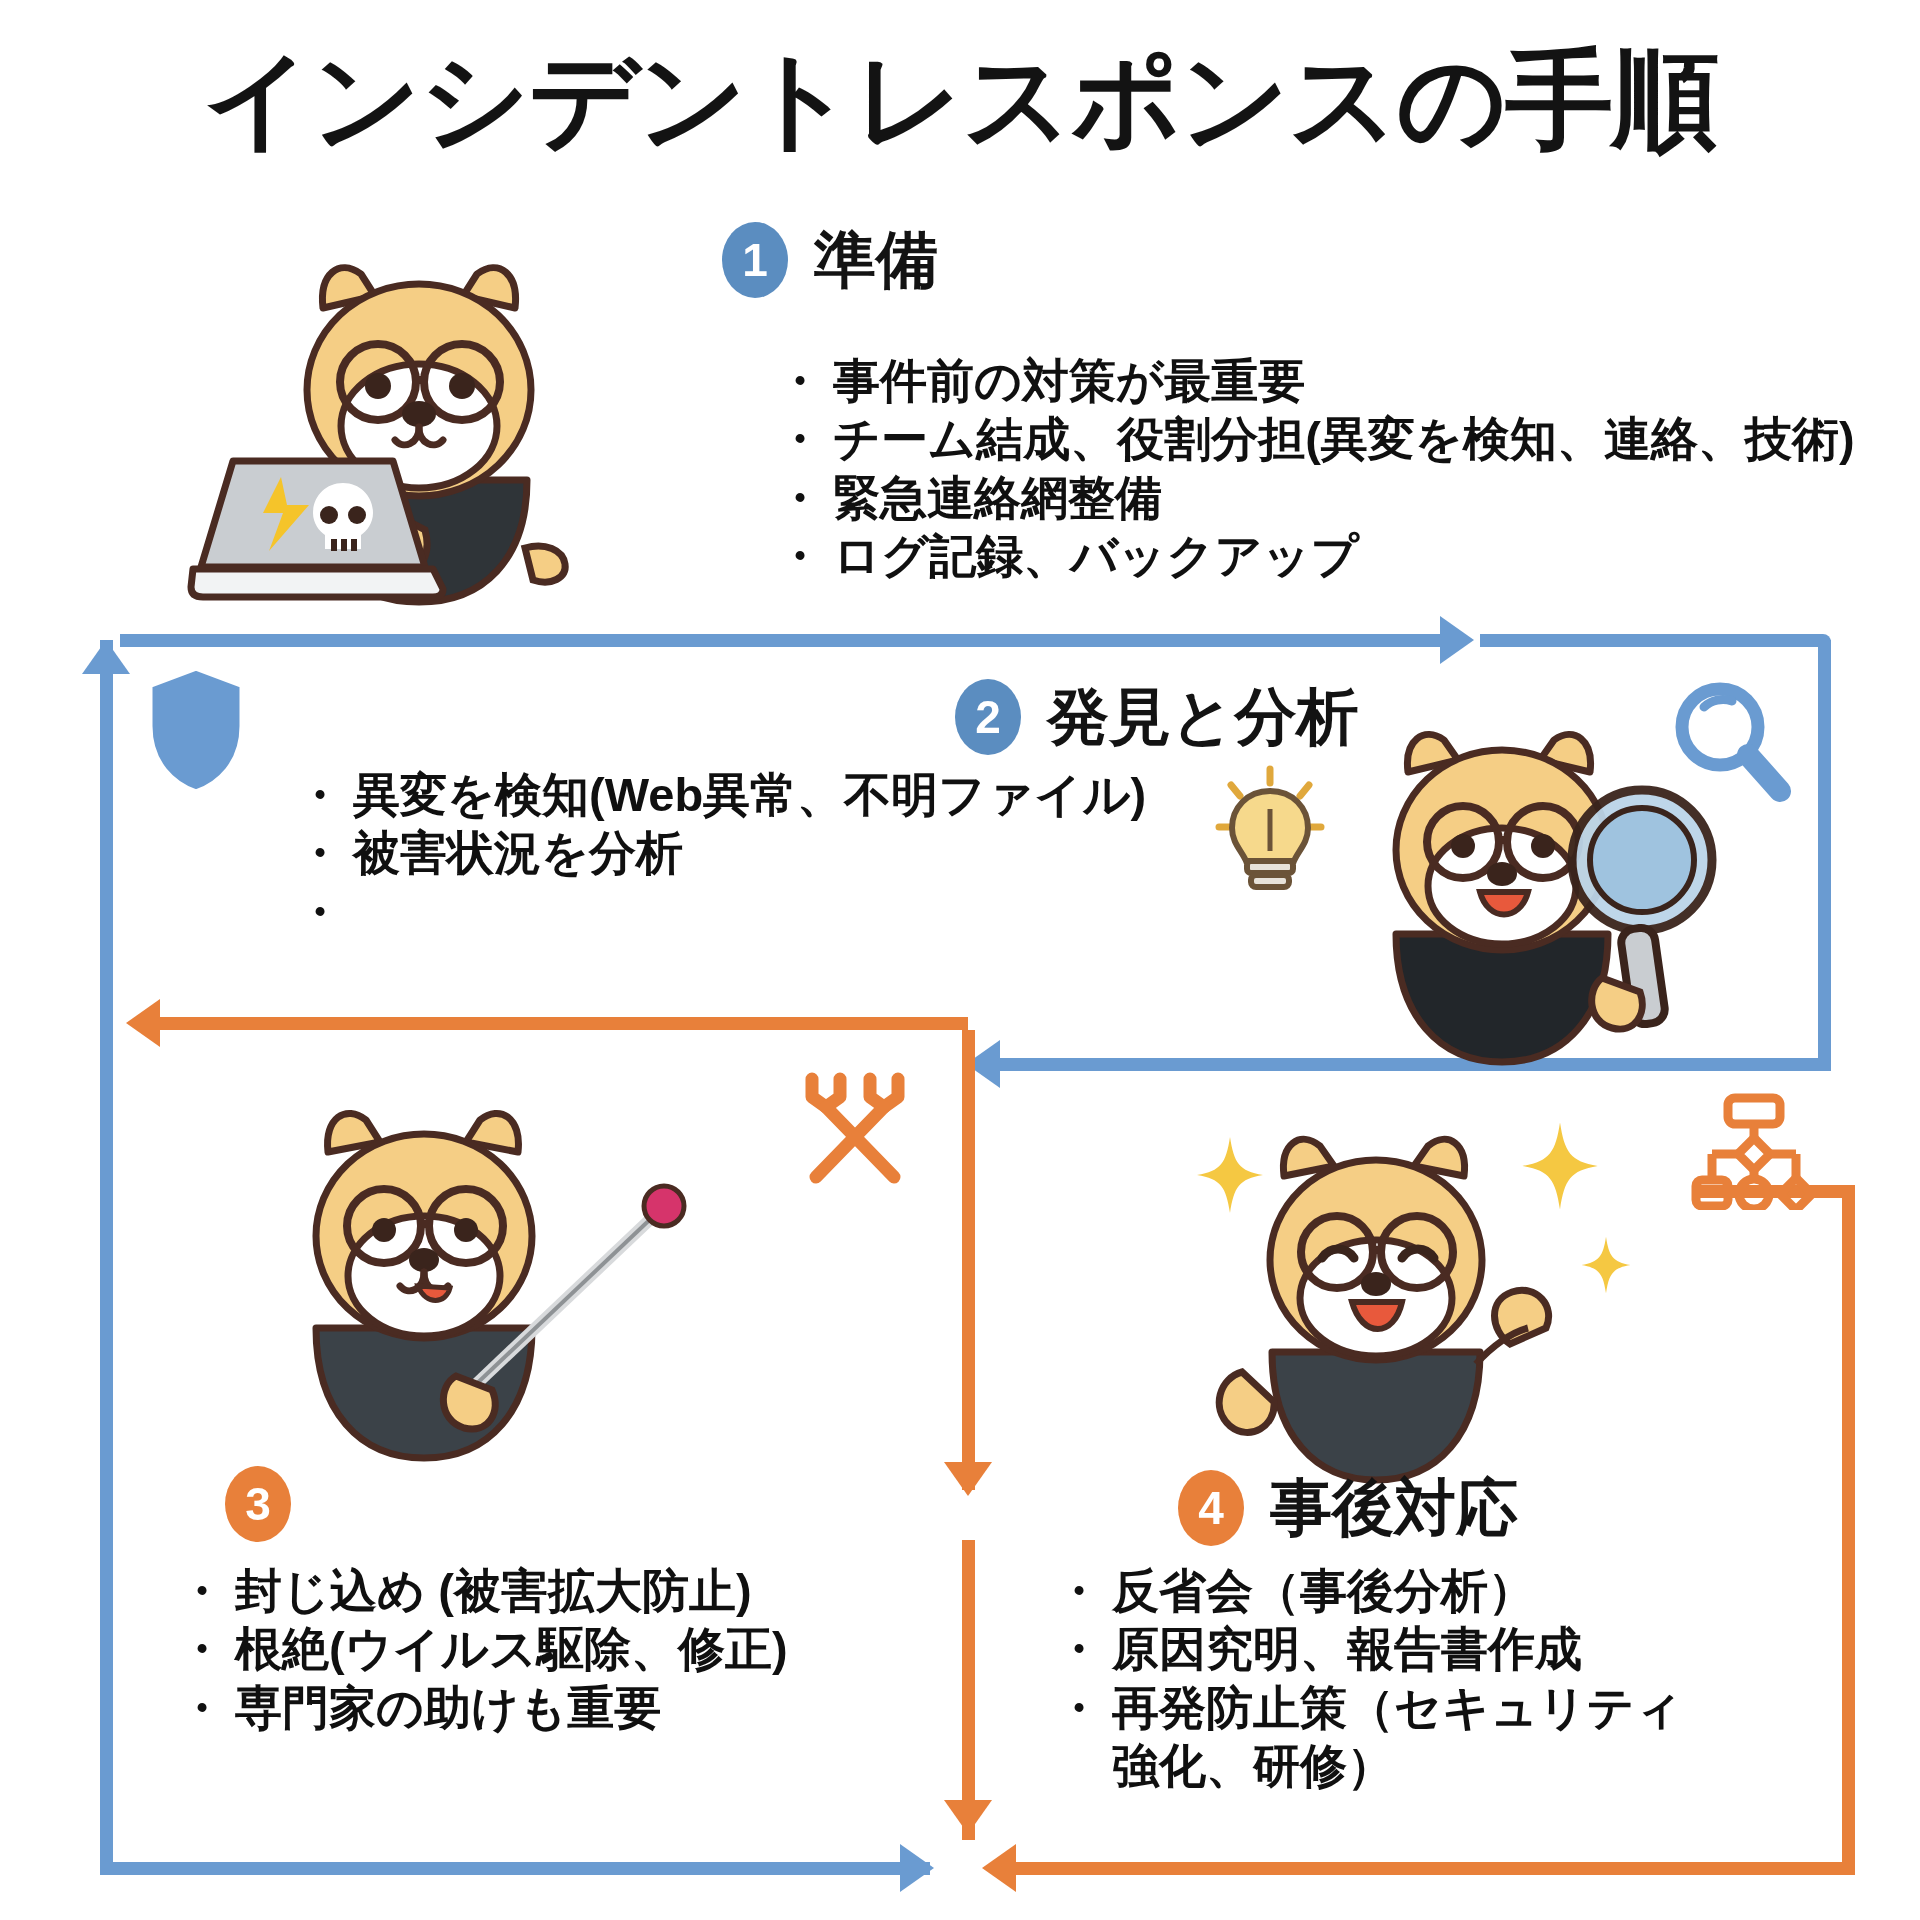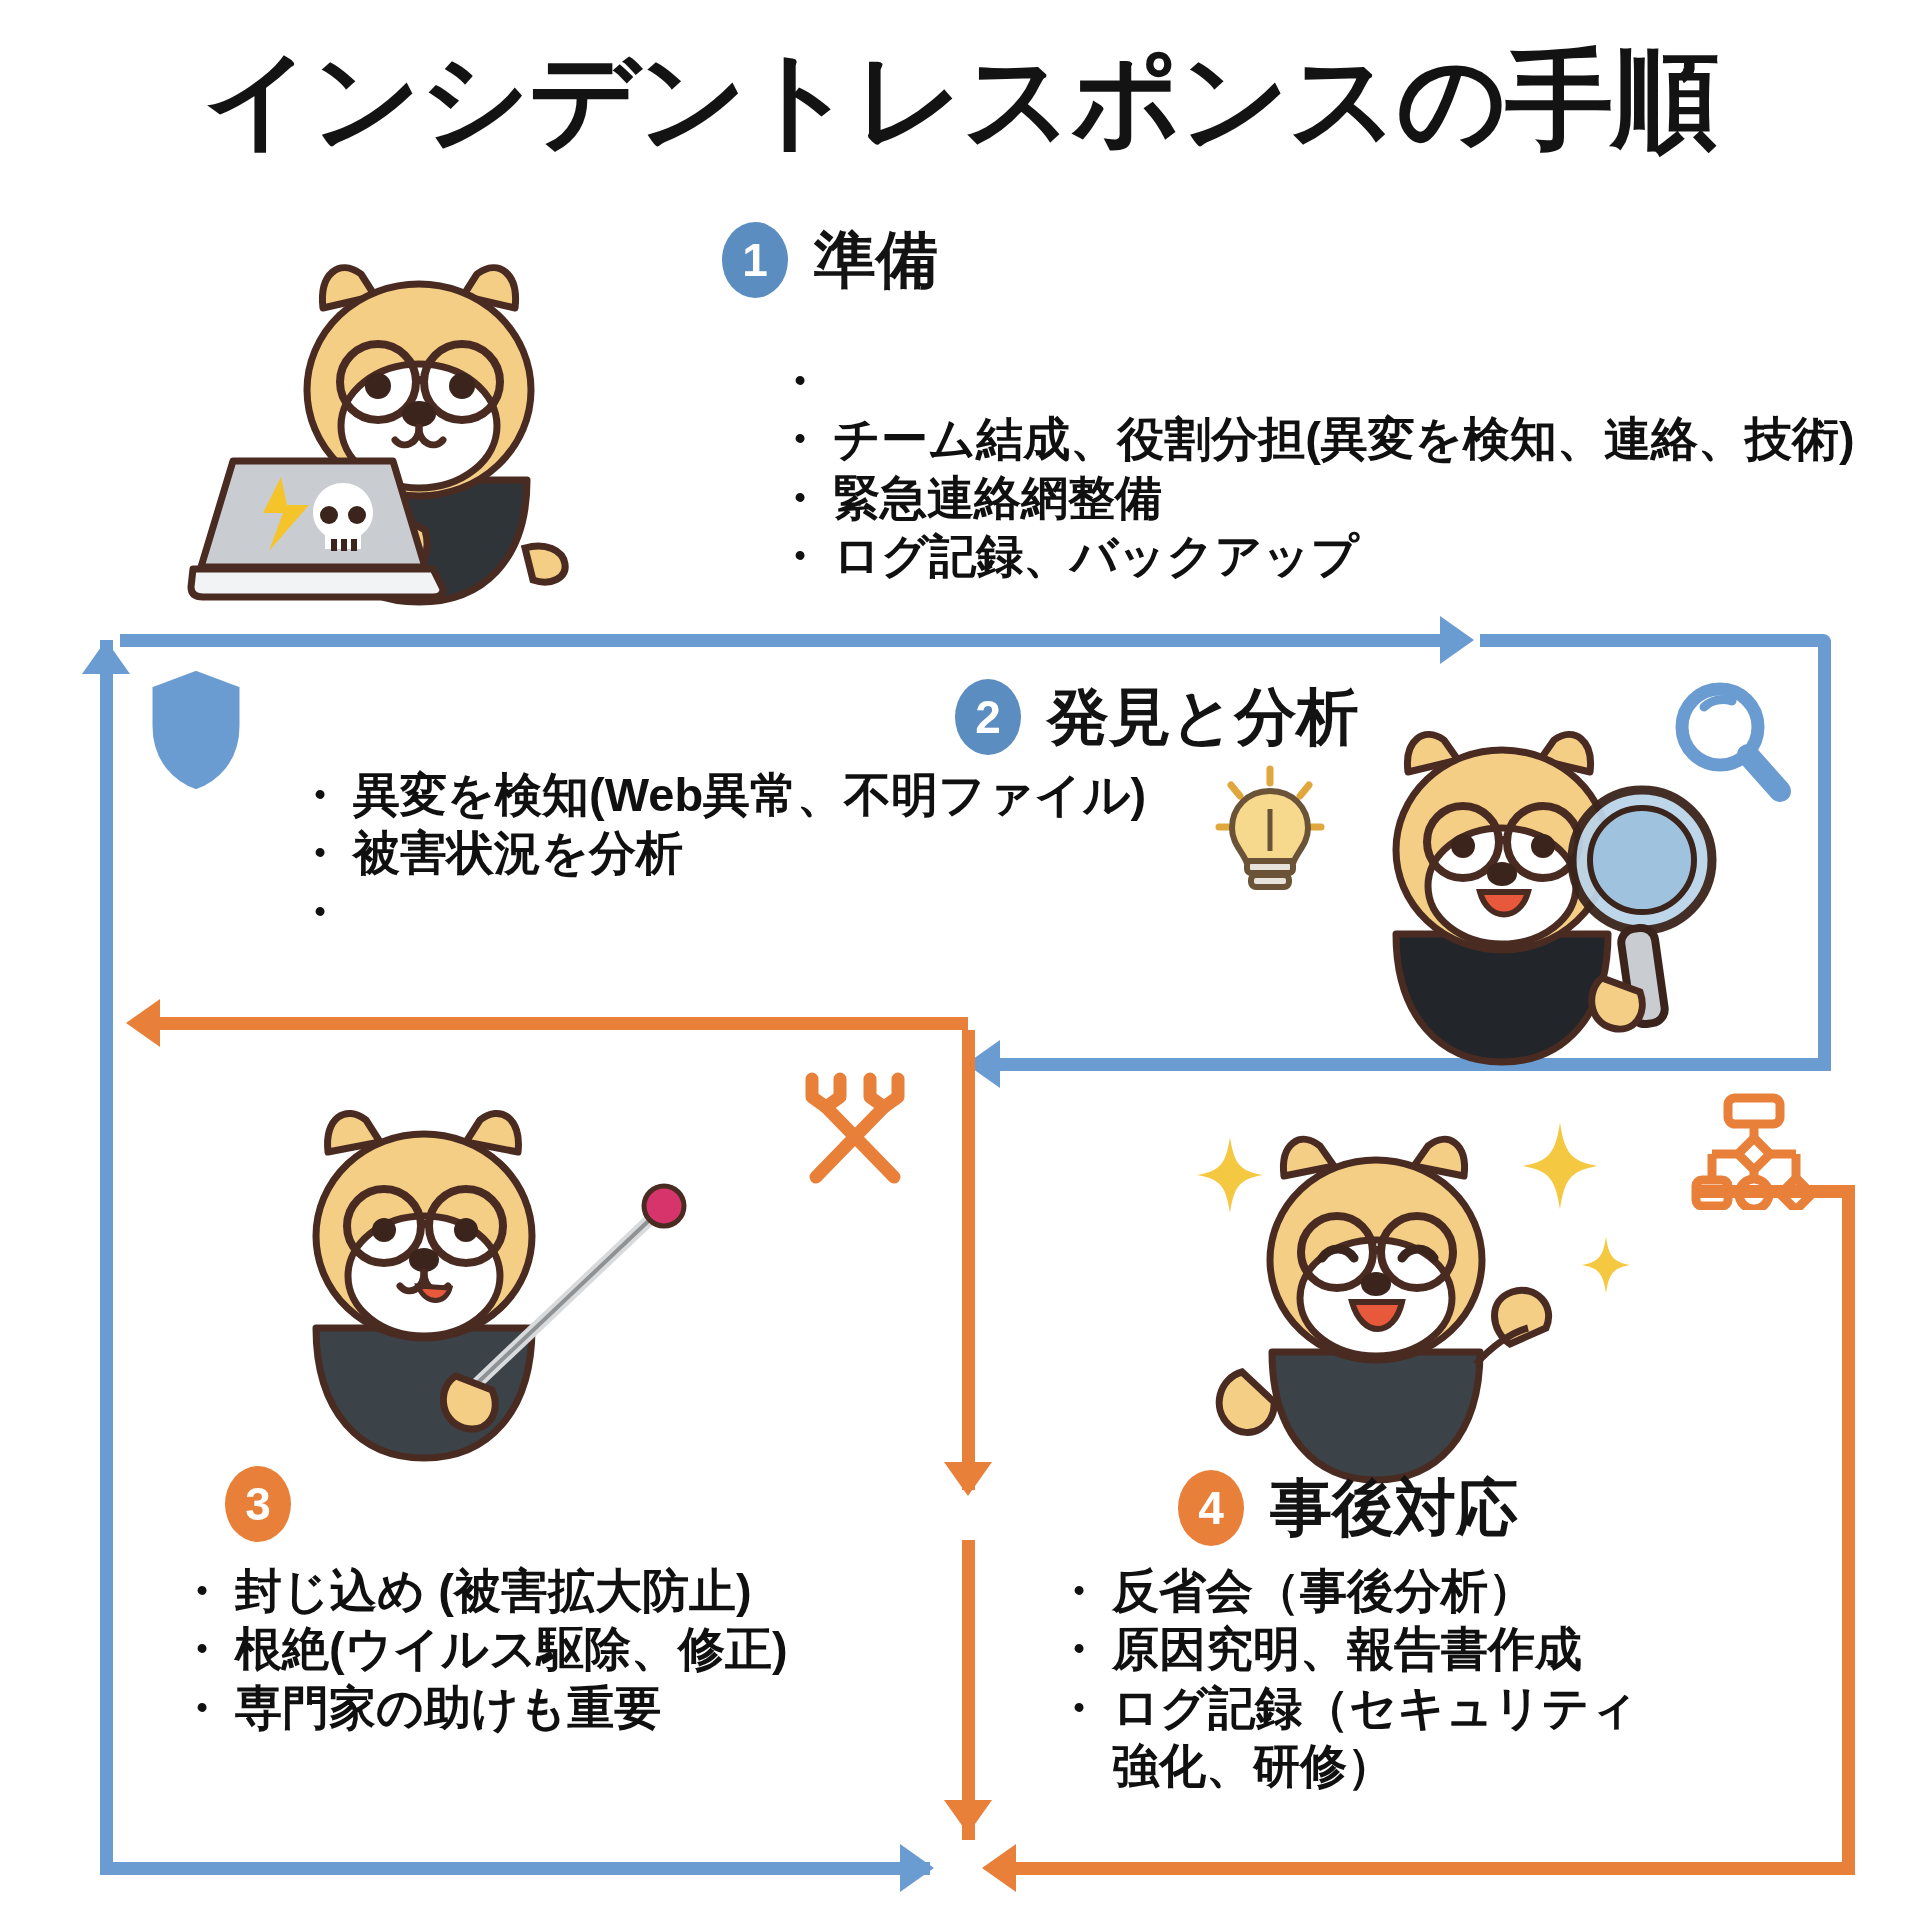--- a/index.html
+++ b/index.html
@@ -289,20 +289,21 @@
     </svg>
   </div>
 
   <div class="step-head" style="left:722px; top:218px;">
     <div class="badge blue">1</div>
     <div class="step-title">準備</div>
   </div>
   <ul class="bullets" style="left:776px; top:352px;">
     <li>
         <span class="dot">・</span>
+        <span class="txt">事件前の対策が最重要</span>
       </li>
     <li>
         <span class="dot">・</span>
         <span class="txt">チーム結成、役割分担(異変を検知、連絡、技術)</span>
       </li>
     <li>
         <span class="dot">・</span>
         <span class="txt">緊急連絡網整備</span>
       </li>
     <li>
@@ -355,18 +356,18 @@
     <li>
         <span class="dot">・</span>
         <span class="txt">反省会（事後分析）</span>
       </li>
     <li>
         <span class="dot">・</span>
         <span class="txt">原因究明、報告書作成</span>
       </li>
     <li>
         <span class="dot">・</span>
-        <span class="txt">ログ記録（セキュリティ
+        <span class="txt">再発防止策（セキュリティ
 強化、研修）</span>
       </li>
   </ul>
 
 </div>
 
 </body></html>

